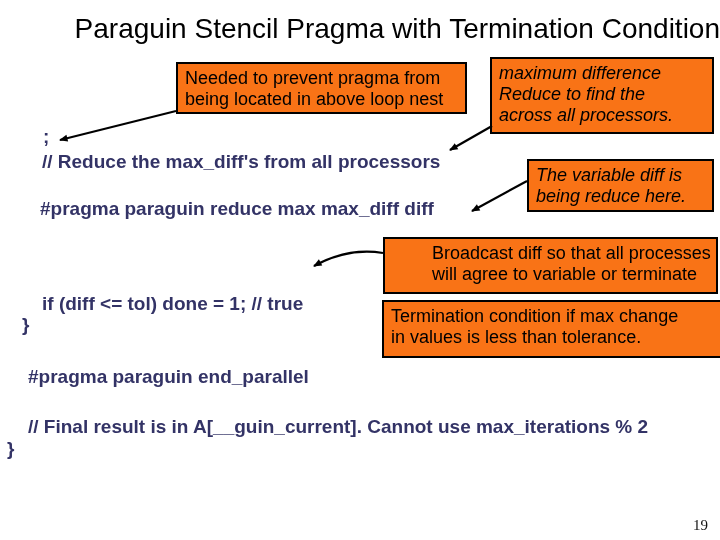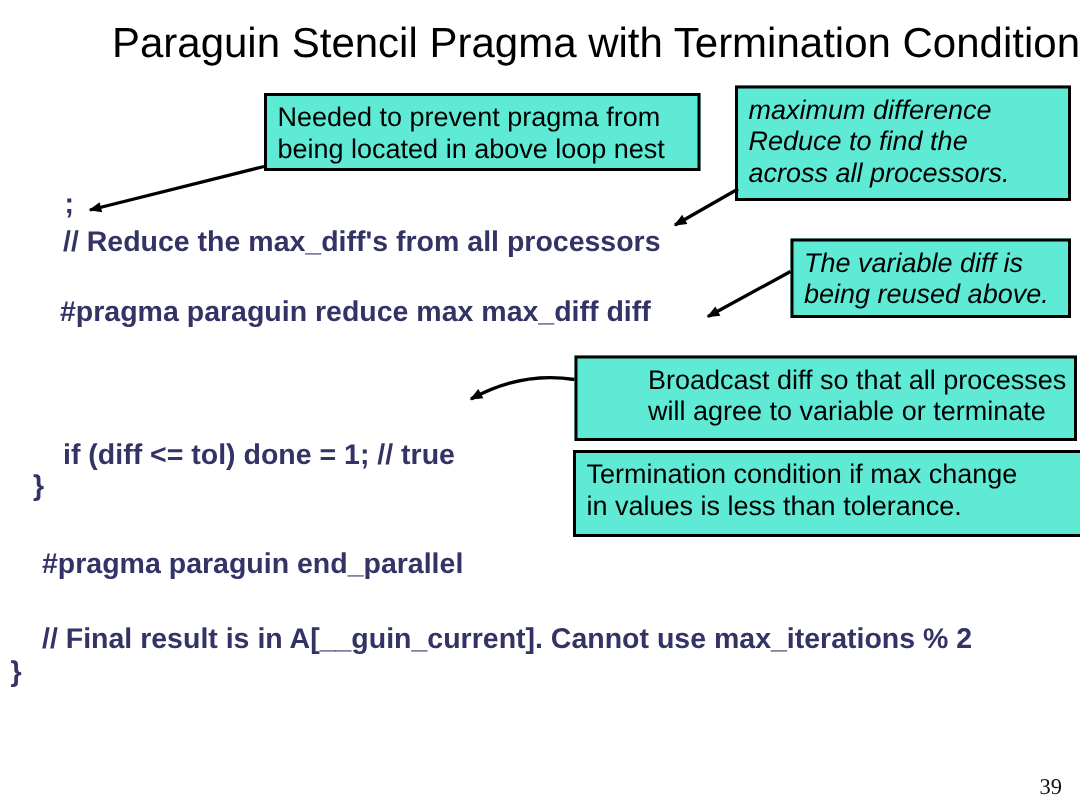--- a/index.html
+++ b/index.html
@@ -17,21 +17,21 @@
   .l1{left:43px;top:126px;}
   .l2{left:42px;top:151px;}
   .l3{left:40px;top:198px;}
   .l4{left:40px;top:245px;}
   .l5{left:42px;top:293px;}
   .l6{left:22px;top:314px;}
   .l7{left:28px;top:366px;}
   .l8{left:28px;top:416px;}
   .l9{left:7px;top:438px;}
   .callout{
-    position:absolute;background:#5eead4;border:2px solid #000000;
+    position:absolute;background:#f97316;border:2px solid #000000;
     color:#000000;font-size:18px;line-height:1.18;padding:4px 7px;box-sizing:border-box;
   }
   .callout span{display:block;white-space:nowrap;}
   .callout.italic{font-style:italic;}
   .box1{left:176px;top:62px;width:291px;height:52px;}
   .box2{left:490px;top:57px;width:224px;height:77px;}
   .box3{left:527px;top:159px;width:187px;height:53px;}
   .box4{left:383px;top:237px;width:335px;height:57px;padding-left:47px;}
   .box5{left:382px;top:300px;width:388px;height:58px;}
   .page-number{
@@ -62,21 +62,21 @@
   </div>
 
   <div class="callout box2 italic">
     <span>maximum difference</span>
     <span>Reduce to find the</span>
     <span>across all processors.</span>
   </div>
 
   <div class="callout box3 italic">
     <span>The variable diff is</span>
-    <span>being reused above.</span>
+    <span>being reduce here.</span>
   </div>
 
   <div class="callout box4">
     <span>Broadcast diff so that all processes</span>
     <span>will agree to variable or terminate</span>
   </div>
 
   <div class="callout box5">
     <span>Termination condition if max change</span>
     <span>in values is less than tolerance.</span>
@@ -87,15 +87,15 @@
       <marker id="ah" markerWidth="10" markerHeight="8" refX="8" refY="4" orient="auto" markerUnits="userSpaceOnUse">
         <path d="M0.5,0.5 L9,4 L0.5,7.5 z" fill="#000000"></path>
       </marker>
     </defs>
     <path d="M176,111 L60,140" stroke="#000000" stroke-width="2.2" fill="none" marker-end="url(#ah)"></path>
     <path d="M492,126 L450,150" stroke="#000000" stroke-width="2.2" fill="none" marker-end="url(#ah)"></path>
     <path d="M527,181 L472,211" stroke="#000000" stroke-width="2.2" fill="none" marker-end="url(#ah)"></path>
     <path d="M383,253 C358,249 334,255 314,266" stroke="#000000" stroke-width="2.2" fill="none" marker-end="url(#ah)"></path>
   </svg>
 
-  <div class="page-number">39</div>
+  <div class="page-number">19</div>
 
 </div>
 
 </body></html>

